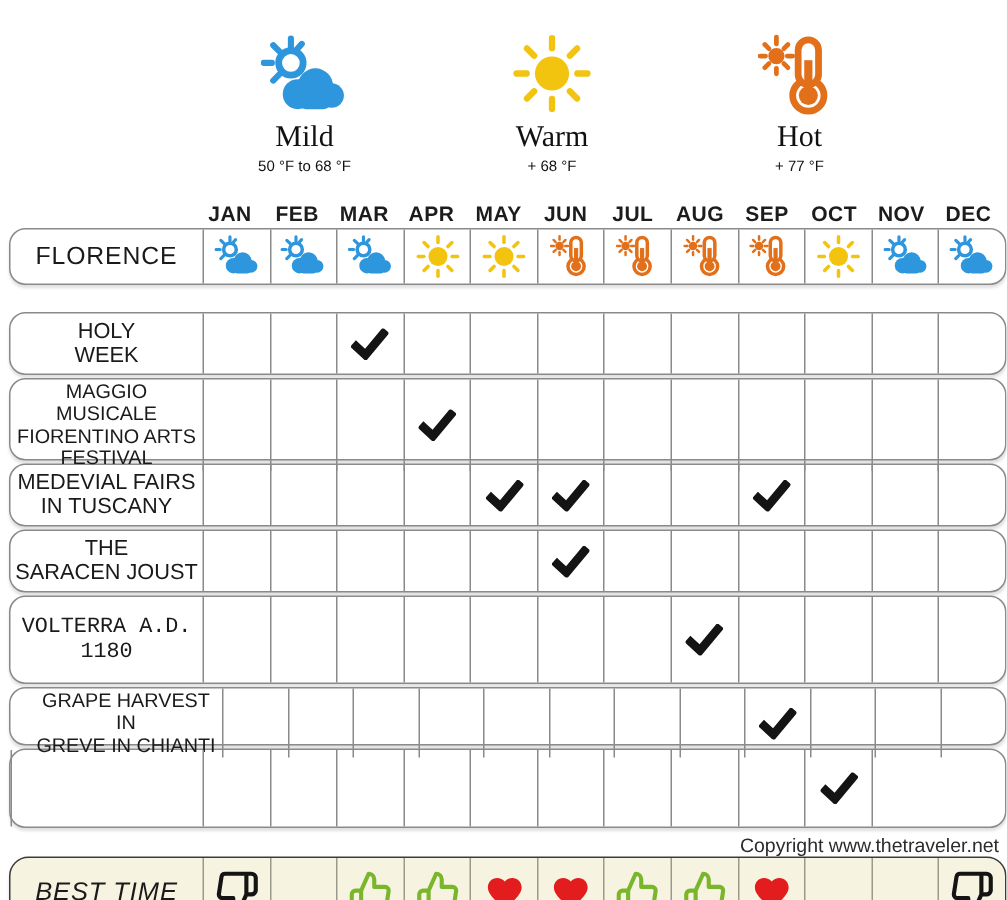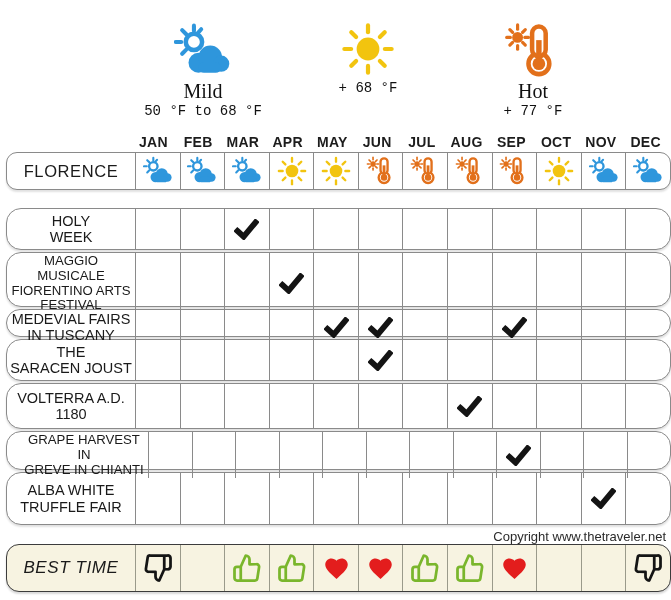--- a/index.html
+++ b/index.html
@@ -11,21 +11,21 @@
   body{
     width:671px;height:600px;overflow:hidden;background:#fff;
     font-family:"Liberation Sans",sans-serif;color:#1a1a1a;
     position:relative;
   }
   
   .legend{position:relative;height:114px;margin-top:16px;}
   .legend-item{position:absolute;top:6px;width:170px;text-align:center;}
   .legend-item .lg-icon{display:block;height:58px;}
   .lg-label{font-family:cursive;font-size:20px;line-height:23px;color:#111;}
-  .lg-temp{font-family:Liberation Mono, monospace;font-size:14px;line-height:17px;color:#111;}
+  .lg-temp{font-family:Liberation Sans, sans-serif;font-size:10px;line-height:17px;color:#111;}
   
   .grid{
     display:grid;grid-template-columns:128px repeat(12,1fr);
     width:665px;margin-left:3px;box-sizing:border-box;
   }
   .months-row{height:22px;align-items:end;}
   .mcell{text-align:center;font-size:14px;font-weight:700;letter-spacing:.3px;color:#1c1c1c;padding-bottom:2px;}
   .row{
     display:grid;grid-template-columns:128px repeat(12,1fr);
     width:665px;margin-left:6px;box-sizing:border-box;
@@ -33,21 +33,21 @@
     box-shadow:0 2px 2px rgba(0,0,0,.12);
   }
   .cell{border-left:1px solid var(--gb);display:flex;align-items:center;justify-content:center;overflow:hidden;}
   .label-cell{
     display:flex;flex-direction:column;align-items:center;justify-content:center;
     text-align:center;font-size:14.5px;line-height:1.12;padding:1px 3px;box-sizing:border-box;
   }
   .city-row{height:38px;}
   .city-row .label-cell{font-size:16.5px;letter-spacing:.6px;}
   .events{margin-top:18px;}
-  .event-row{margin-bottom:2px;border-radius:15px;}
+  .event-row{margin-bottom:2px;}
   .label-small{font-size:13.2px !important;justify-content:space-between;}
   .ic{display:flex;align-items:center;justify-content:center;}
   
   .copyright{
     width:663px;margin:4px 0 0 3px;text-align:right;
     font-size:13px;color:#2b2b2b;
   }
   
   .best-row{
     height:48px;background:var(--cream);
@@ -89,20 +89,21 @@
             <line x1="32" y1="52" x2="32" y2="60"></line>
       <line x1="4" y1="32" x2="12" y2="32"></line>
             <line x1="52" y1="32" x2="60" y2="32"></line>
       <line x1="12.2" y1="12.2" x2="17.9" y2="17.9"></line>
             <line x1="46.1" y1="46.1" x2="51.8" y2="51.8"></line>
       <line x1="12.2" y1="51.8" x2="17.9" y2="46.1"></line>
             <line x1="46.1" y1="17.9" x2="51.8" y2="12.2"></line>
     </g>
     <circle cx="32" cy="32" r="13.5" fill="#F2C40F"></circle>
         </svg></span>
+    <div class="lg-label">Warm</div>
     <div class="lg-temp">+ 68 °F</div>
   </div>
   <div class="legend-item" style="left:448px">
     <span class="lg-icon ic"><svg width="58" height="58" viewBox="0 0 64 64">
     <g stroke="#E2701B" stroke-width="3.5" stroke-linecap="round">
       <line x1="15" y1="3" x2="15" y2="8"></line>
             <line x1="15" y1="26" x2="15" y2="30"></line>
       <line x1="3" y1="17" x2="7" y2="17"></line>
             <line x1="23" y1="17" x2="27" y2="17"></line>
       <line x1="6.5" y1="8.5" x2="9.5" y2="11.5"></line>
@@ -419,21 +420,21 @@
       </div>
       <div class="cell"></div>
       <div class="cell"></div>
       <div class="cell"></div>
       <div class="cell"></div>
       <div class="cell"></div>
       <div class="cell"></div>
       <div class="cell"></div>
       <div class="cell"></div>
     </div>
-    <div class="row event-row" style="height: 28px;">
+    <div class="row event-row" style="height: 42px;">
       <div class="label-cell">
         <div>MEDEVIAL FAIRS</div>
         <div>IN TUSCANY</div>
       </div>
       <div class="cell"></div>
       <div class="cell"></div>
       <div class="cell"></div>
       <div class="cell"></div>
       <div class="cell">
         <span class="ic">
@@ -479,21 +480,21 @@
           </svg>
         </span>
       </div>
       <div class="cell"></div>
       <div class="cell"></div>
       <div class="cell"></div>
       <div class="cell"></div>
       <div class="cell"></div>
       <div class="cell"></div>
     </div>
-    <div class="row event-row" style="height: 46px;">
+    <div class="row event-row" style="height: 59px; font-family: Liberation Mono, monospace;">
       <div class="label-cell">
         <div>VOLTERRA A.D.</div>
         <div>1180</div>
       </div>
       <div class="cell"></div>
       <div class="cell"></div>
       <div class="cell"></div>
       <div class="cell"></div>
       <div class="cell"></div>
       <div class="cell"></div>
@@ -528,24 +529,20 @@
           <svg width="25" height="21" viewBox="0 0 26 22">
     <path d="M3.5 12.5 L10 18.5 L22.5 3.5" fill="none" stroke="#141414" stroke-width="6" stroke-linecap="square"></path>
           </svg>
         </span>
       </div>
       <div class="cell"></div>
       <div class="cell"></div>
       <div class="cell"></div>
     </div>
     <div class="row event-row" style="height: 53px;">
-      <div class="label-cell">
-        <div>ALBA WHITE</div>
-        <div>TRUFFLE FAIR</div>
-      </div>
       <div class="cell"></div>
       <div class="cell"></div>
       <div class="cell"></div>
       <div class="cell"></div>
       <div class="cell"></div>
       <div class="cell"></div>
       <div class="cell"></div>
       <div class="cell"></div>
       <div class="cell"></div>
       <div class="cell"></div>

